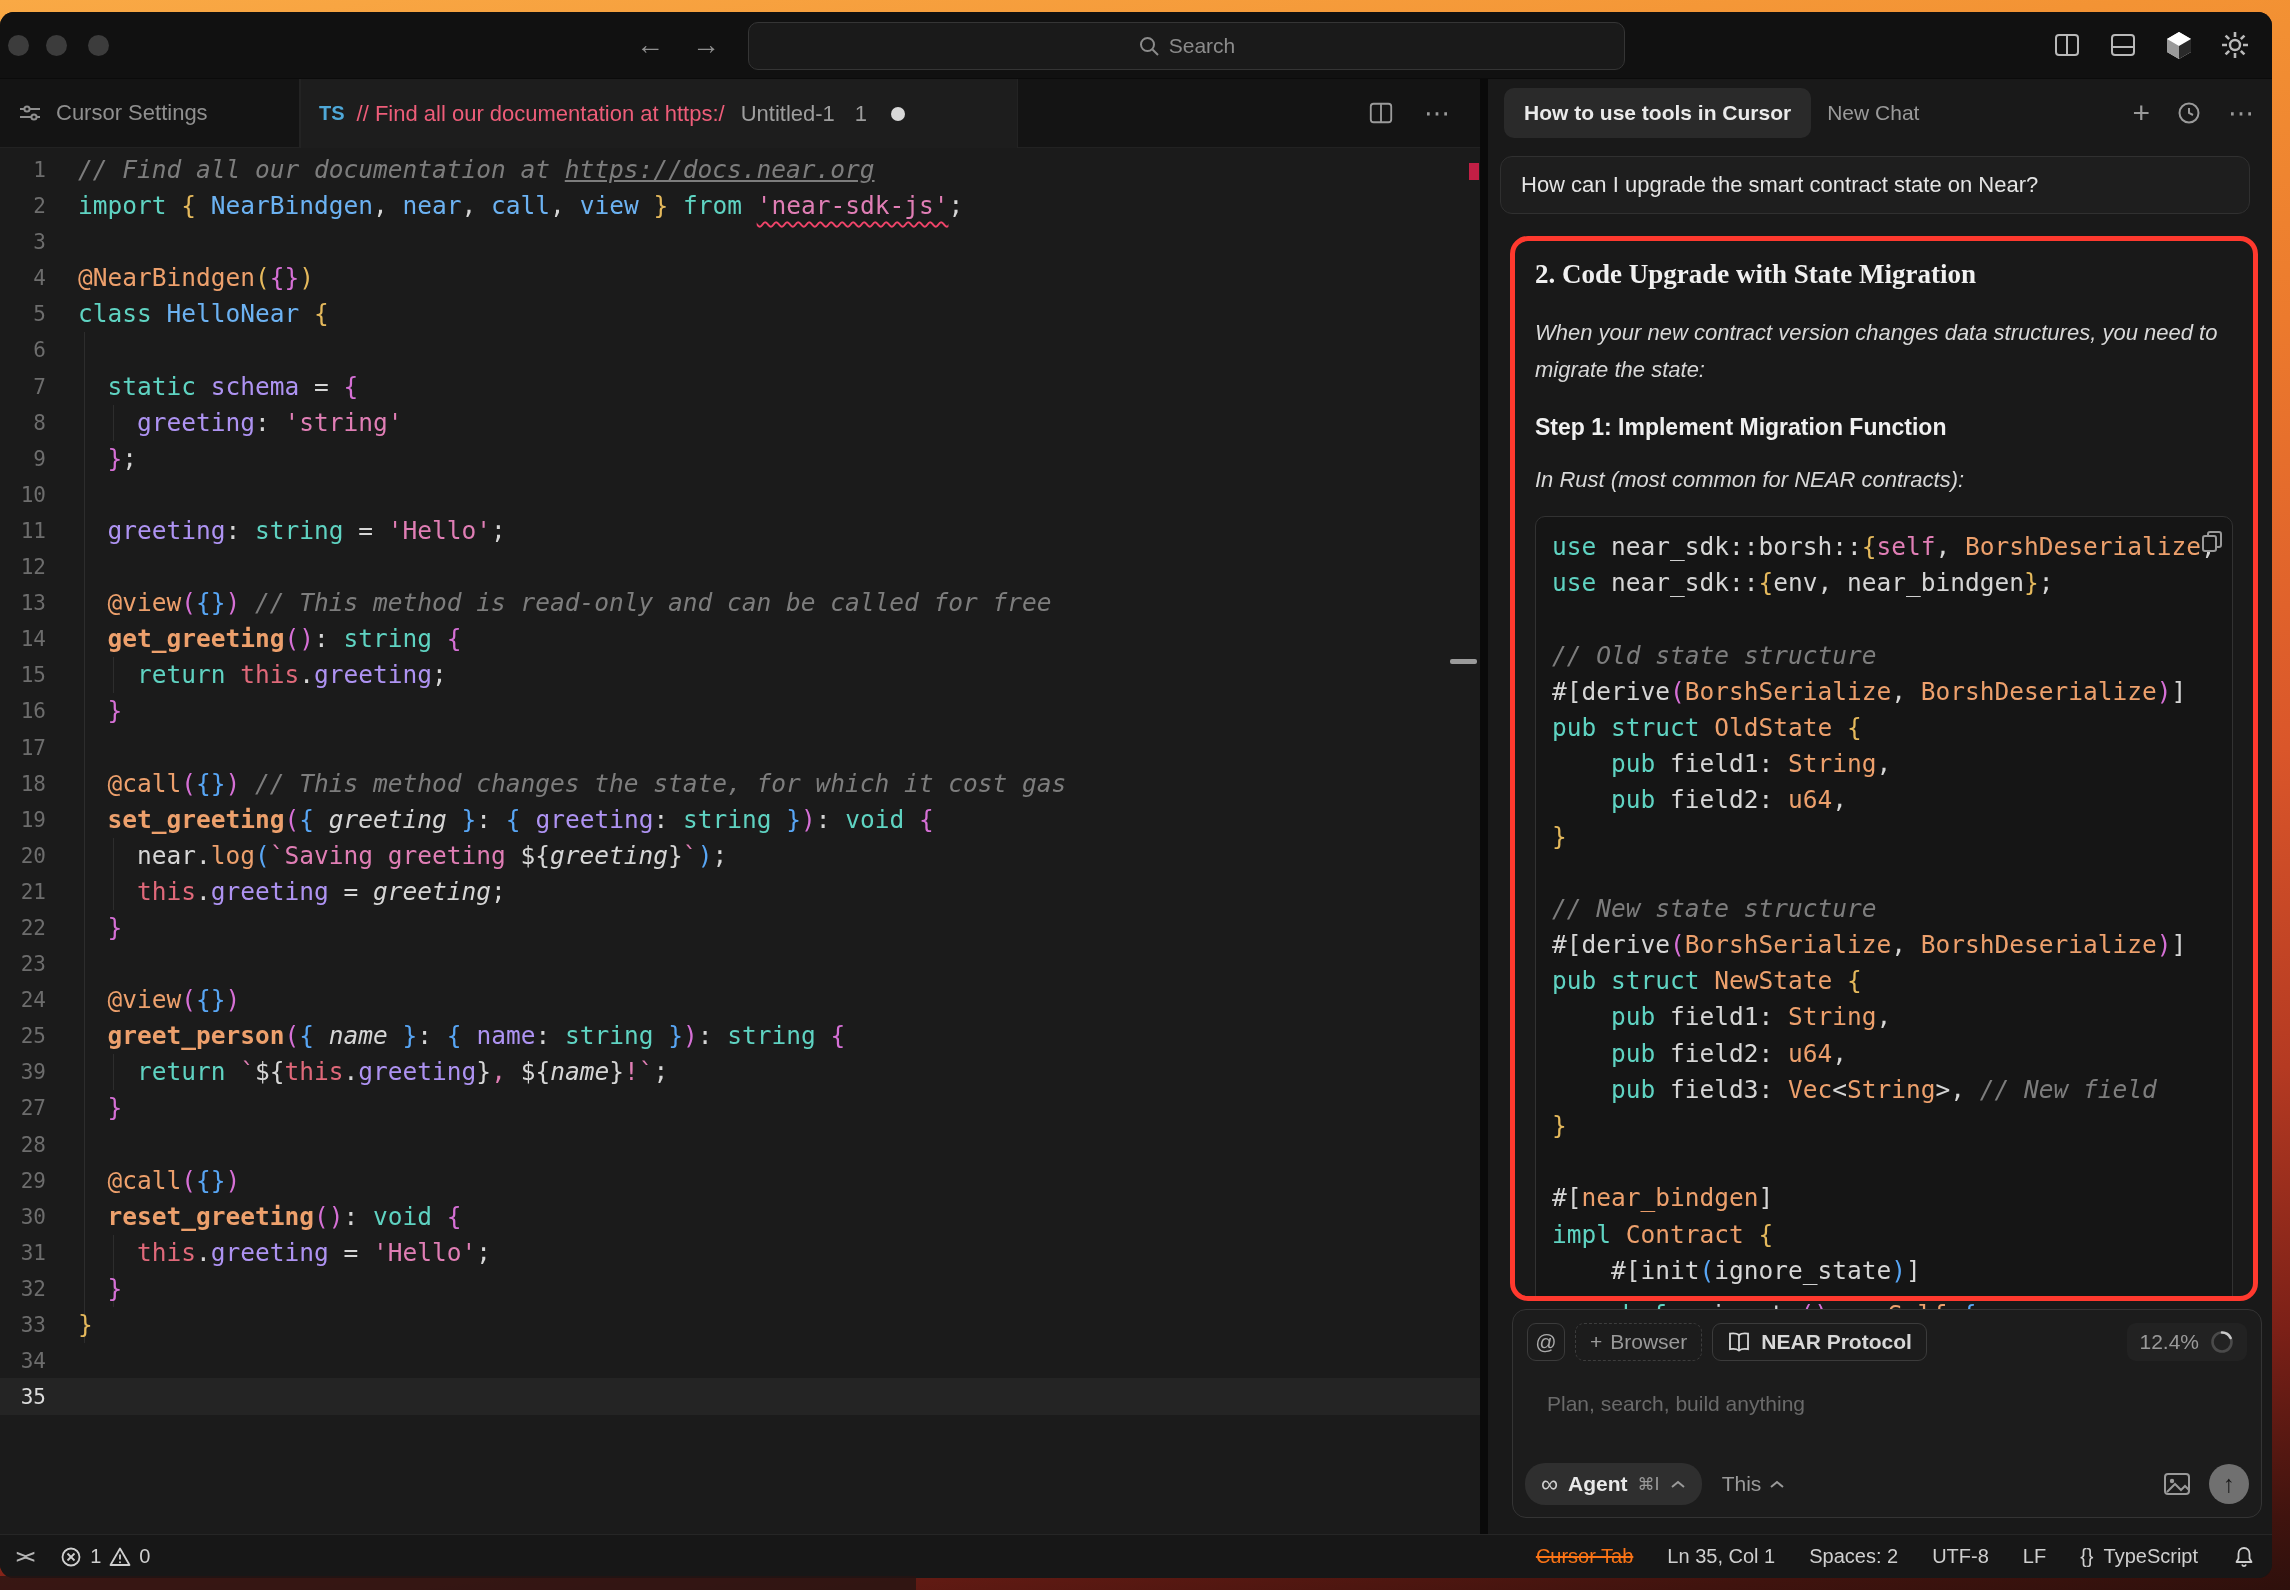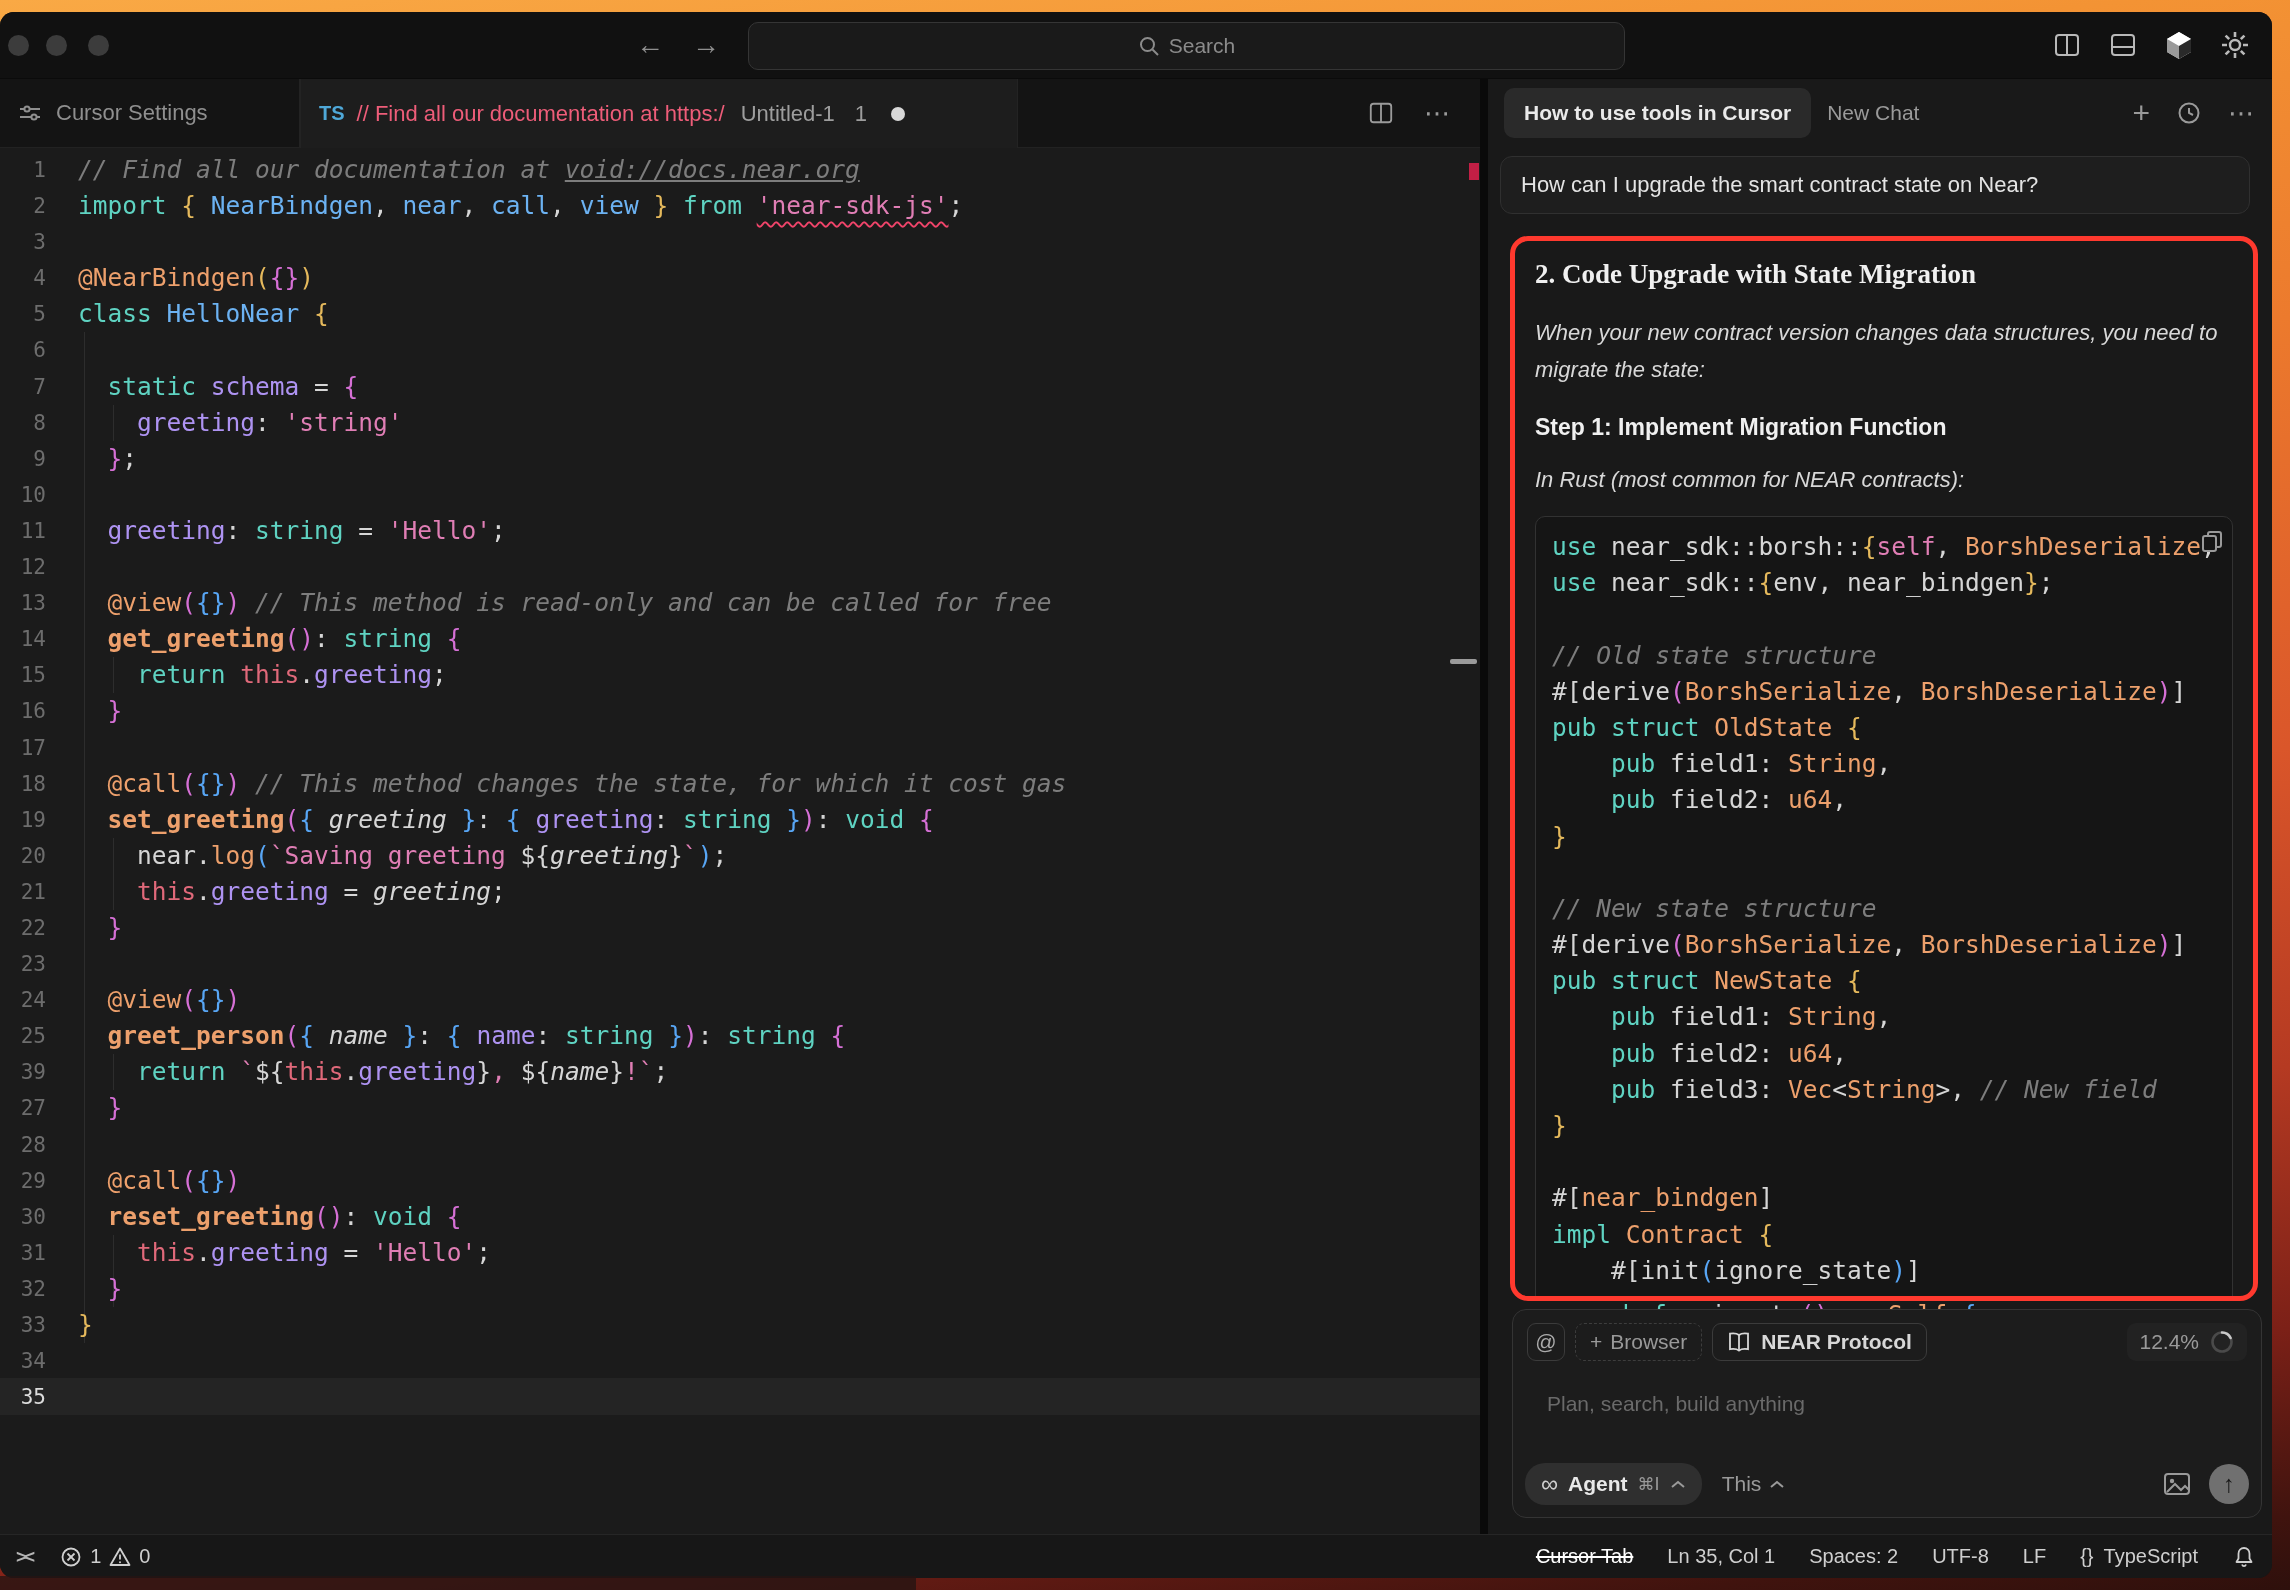--- a/index.html
+++ b/index.html
@@ -107,21 +107,21 @@
   .send{width:40px;height:40px;border-radius:50%;background:#707070;display:flex;align-items:center;justify-content:center;
     color:#161616;font-size:24px;font-weight:bold;}
   .chev{display:inline-block;color:#9a9a9a;}
   
   .statusbar{height:43px;flex:0 0 43px;background:#171717;border-top:1px solid #262626;display:flex;align-items:center;
     color:#cfcfcf;font-size:20px;padding:0 16px;gap:30px;}
   .sb-left{display:flex;align-items:center;gap:28px;}
   .sb-right{margin-left:auto;display:flex;align-items:center;gap:34px;}
   .remote{color:#b5b5b5;font-size:19px;letter-spacing:-3px;font-weight:bold;}
   .problems{display:flex;align-items:center;gap:8px;}
-  .strike{color:#ffffff;text-decoration:line-through;}
+  .strike{color:#f97316;text-decoration:line-through;}
   .sb-lang{display:flex;align-items:center;gap:10px;}
   svg{display:block;}
 </style>
 </head>
 <body>
 
 <div class="stage">
   <div class="window">
 
     <div class="titlebar">
@@ -249,21 +249,21 @@
               <div class="gn">28</div>
               <div class="gn">29</div>
               <div class="gn">30</div>
               <div class="gn">31</div>
               <div class="gn">32</div>
               <div class="gn">33</div>
               <div class="gn">34</div>
               <div class="gn active">35</div>
             </div>
           <div class="code">
-              <div class="cl"><span class="tk-cm">// Find all our documentation at </span><span class="tk-cmlnk">void://docs.near.org</span></div>
+              <div class="cl"><span class="tk-cm">// Find all our documentation at </span><span class="tk-cmlnk">https://docs.near.org</span></div>
               <div class="cl"><span class="tk-kw">import </span><span class="tk-g1">{ </span><span class="tk-bl">NearBindgen</span><span class="tk-wh">, </span><span class="tk-bl">near</span><span class="tk-wh">, </span><span class="tk-bl">call</span><span class="tk-wh">, </span><span class="tk-bl">view</span><span class="tk-wh"> </span><span class="tk-g1">} </span><span class="tk-kw">from </span><span class="tk-sterr">'near-sdk-js'</span><span class="tk-wh">;</span></div>
               <div class="cl">&nbsp;</div>
               <div class="cl"><span class="tk-or">@NearBindgen</span><span class="tk-g1">(</span><span class="tk-g2">{}</span><span class="tk-g1">)</span></div>
               <div class="cl"><span class="tk-kw">class </span><span class="tk-bl">HelloNear </span><span class="tk-g1">{</span></div>
               <div class="cl">&nbsp;</div>
               <div class="cl"><span class="tk-wh">  </span><span class="tk-kw">static </span><span class="tk-pu">schema</span><span class="tk-wh"> = </span><span class="tk-g2">{</span></div>
               <div class="cl"><span class="tk-wh">    </span><span class="tk-pu">greeting</span><span class="tk-wh">: </span><span class="tk-st">'string'</span></div>
               <div class="cl"><span class="tk-wh">  </span><span class="tk-g2">}</span><span class="tk-wh">;</span></div>
               <div class="cl">&nbsp;</div>
               <div class="cl"><span class="tk-wh">  </span><span class="tk-pu">greeting</span><span class="tk-wh">: </span><span class="tk-kw">string</span><span class="tk-wh"> = </span><span class="tk-st">'Hello'</span><span class="tk-wh">;</span></div>

